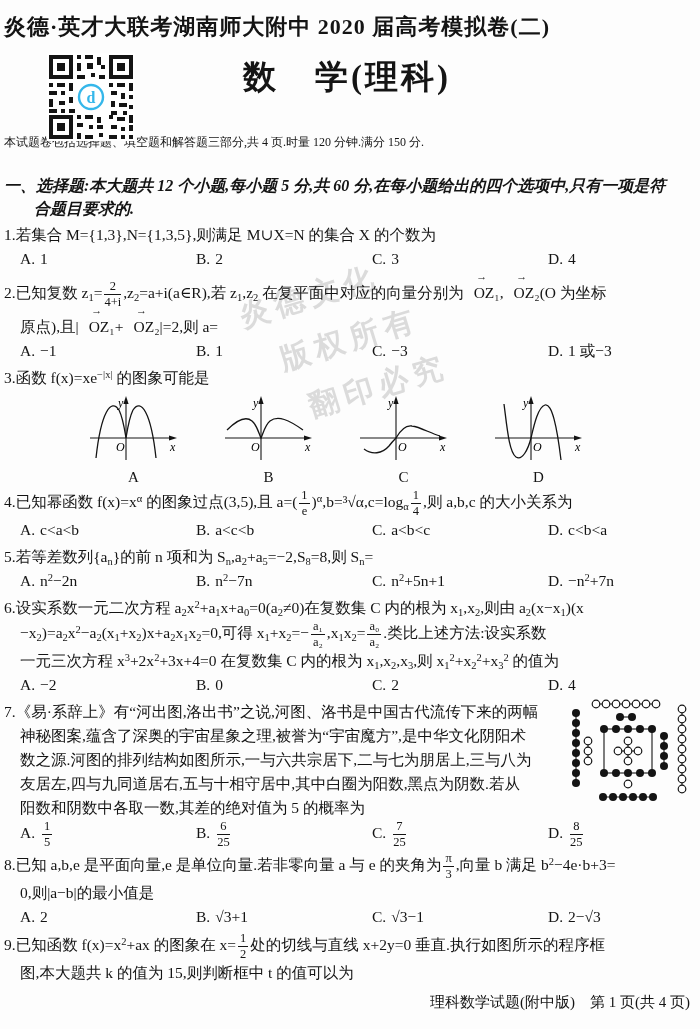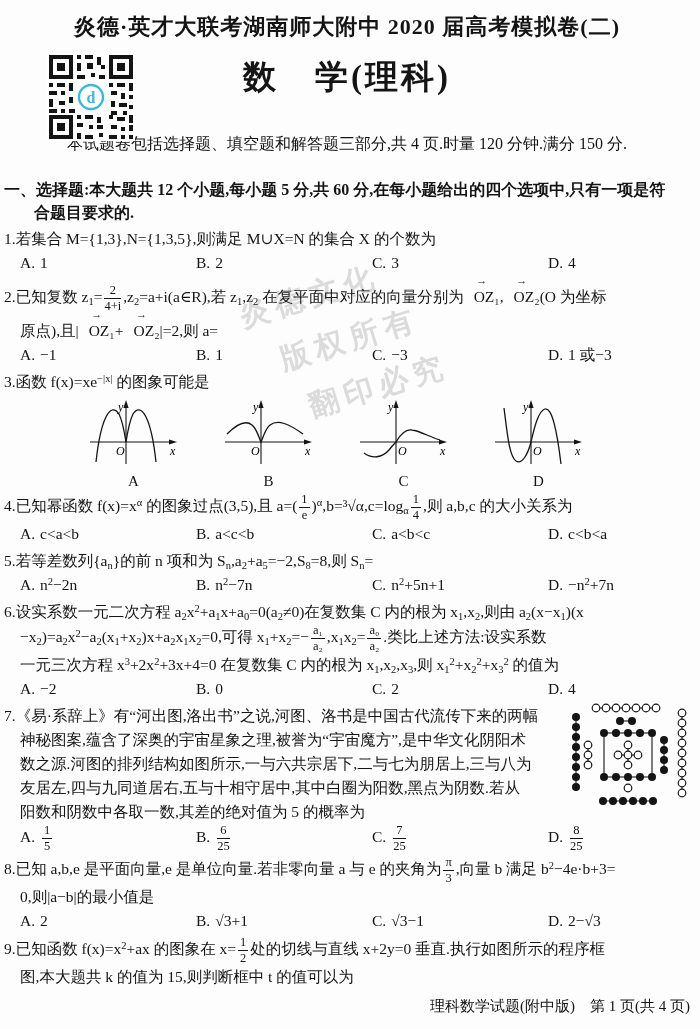--- a/index.html
+++ b/index.html
@@ -4,25 +4,25 @@
 <style>
   *{box-sizing:border-box;}
   html,body{margin:0;padding:0;}
   body{width:700px;height:1029px;position:relative;overflow:hidden;background:#fdfdfd;color:#141414;
        font-family:"Liberation Serif","DejaVu Serif",serif;}
   .watermark{position:absolute;left:252px;top:268px;z-index:0;transform:rotate(-17deg);
        font-size:30px;font-weight:700;color:#8f8f8f;opacity:.30;letter-spacing:6px;pointer-events:none;}
   .watermark div:nth-child(2){margin:12px 0 0 26px;}
   .watermark div:nth-child(3){margin:12px 0 0 40px;}
   .page{position:absolute;inset:0;padding:6px 10px 0 4px;z-index:1;}
-  .hline{text-align:center;font-size:22px;font-weight:700;margin:6px 0 0;letter-spacing:1px;}
+  .hline{font-size:22px;font-weight:700;margin:6px 0 0;letter-spacing:1px;}
   .qr{position:absolute;left:47px;top:53px;}
   .title{text-align:center;font-size:33px;font-weight:700;margin:13px 0 0;letter-spacing:3px;}
-  .intro{text-align:center;font-size:16px;margin:34px 0 0;}
-  .sect{font-weight:700;font-size:16px;margin:23px 0 0;line-height:23px;}
+  .intro{text-align:left;font-size:12px;margin:34px 0 0;}
+  .sect{font-weight:700;font-size:16px;margin:23px 0 0;line-height:23px;font-style:italic;}
   .sect .l2{padding-left:30px;}
   .q{font-size:15.5px;line-height:24px;margin-top:3px;}
   .qline{white-space:nowrap;}
   .cont{padding-left:16px;}
   .roomy{padding-top:6px;}
   .opts{display:flex;padding-left:16px;}
   .opt{width:176px;}
   .opt:last-child{width:auto;}
   .ol{margin-right:5px;}
   sup{font-size:10.5px;line-height:0;vertical-align:5px;}

